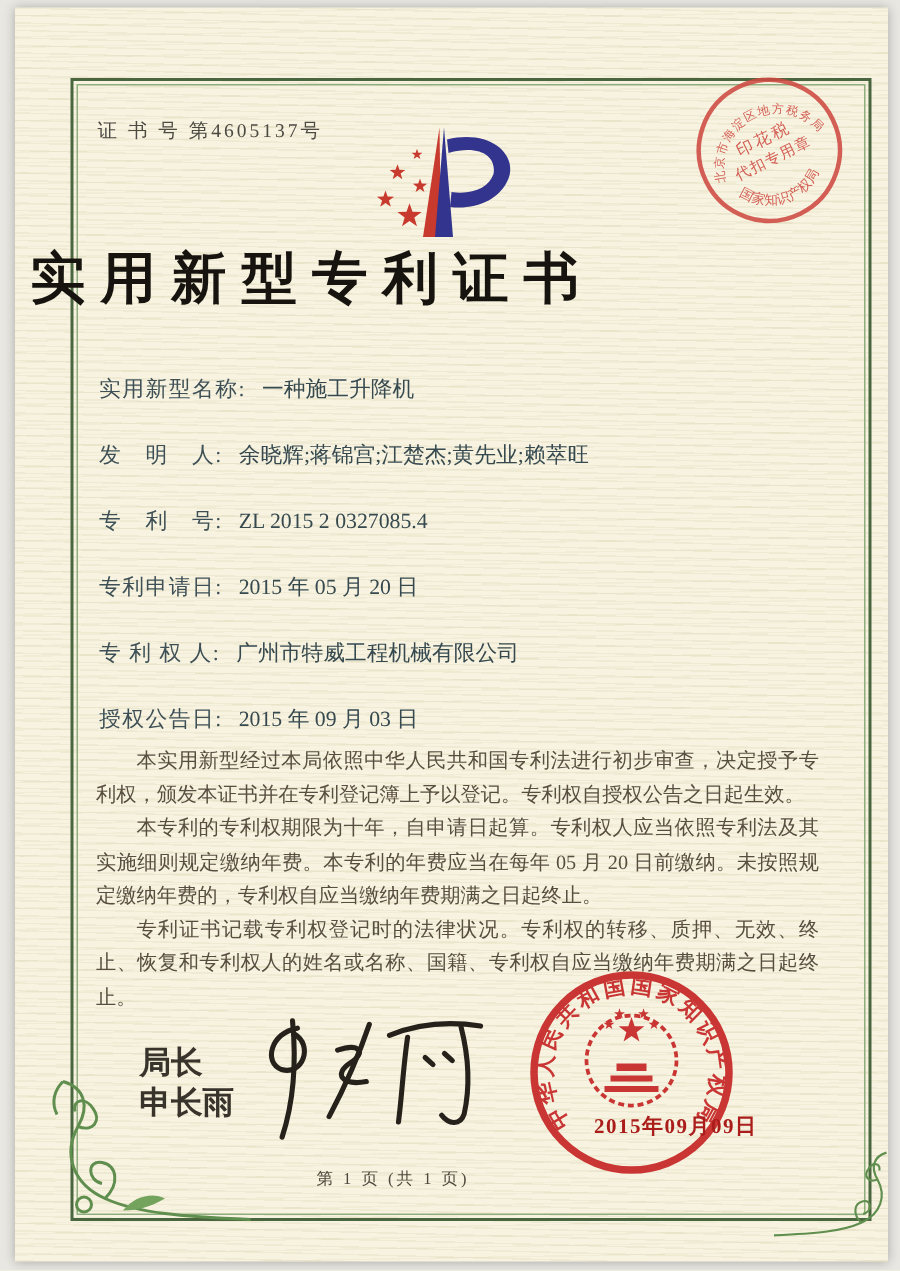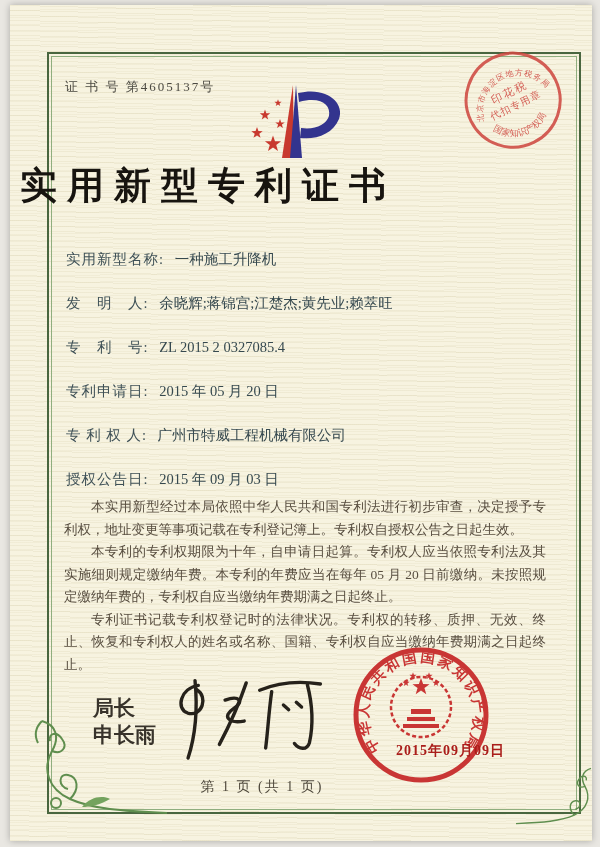--- a/index.html
+++ b/index.html
@@ -52,21 +52,21 @@
   .seal{position:absolute;left:341px;top:640px;opacity:.93;}
   .seal-date{
     position:absolute;left:345px;top:737px;width:150px;text-align:right;
     font-size:14px;font-weight:700;color:#aa1d1a;letter-spacing:1px;z-index:3;
   }
   .tax-stamp{
     position:absolute;left:449px;top:40px;transform:rotate(-26deg);opacity:.88;
   }
   .page-info{
     position:absolute;left:37px;top:773px;width:430px;text-align:center;
-    font-size:14px;color:#4e483c;letter-spacing:2px;
+    font-size:11px;color:#4e483c;letter-spacing:2px;
   }
   .ornament-bl{position:absolute;left:12px;top:712px;}
   .ornament-br{position:absolute;left:503px;top:756px;transform:scaleX(-1);}
 </style>
 </head>
 <body>
 
 <div class="paper">
 
   <div class="frame"></div>
@@ -130,21 +130,21 @@
   <div class="field" style="top:421px">
     <span class="lab">专 利 权 人:</span>
     <span class="val">广州市特威工程机械有限公司</span>
   </div>
   <div class="field" style="top:465px">
     <span class="lab">授权公告日:</span>
     <span class="val">2015 年 09 月 03 日</span>
   </div>
 
   <div class="body-text">
-    <p>本实用新型经过本局依照中华人民共和国专利法进行初步审查，决定授予专利权，地址变更等事项记载在专利登记簿上。专利权自授权公告之日起生效。</p>
+    <p>本实用新型经过本局依照中华人民共和国专利法进行初步审查，决定授予专利权，颁发本证书并在专利登记簿上予以登记。专利权自授权公告之日起生效。</p>
     <p>本专利的专利权期限为十年，自申请日起算。专利权人应当依照专利法及其实施细则规定缴纳年费。本专利的年费应当在每年 05 月 20 日前缴纳。未按照规定缴纳年费的，专利权自应当缴纳年费期满之日起终止。</p>
     <p>专利证书记载专利权登记时的法律状况。专利权的转移、质押、无效、终止、恢复和专利权人的姓名或名称、国籍、专利权自应当缴纳年费期满之日起终止。</p>
   </div>
 
   <div class="director">
     <div>局长</div>
     <div>申长雨</div>
   </div>
 
   <svg class="signature" width="175" height="88" viewBox="0 0 175 88">

